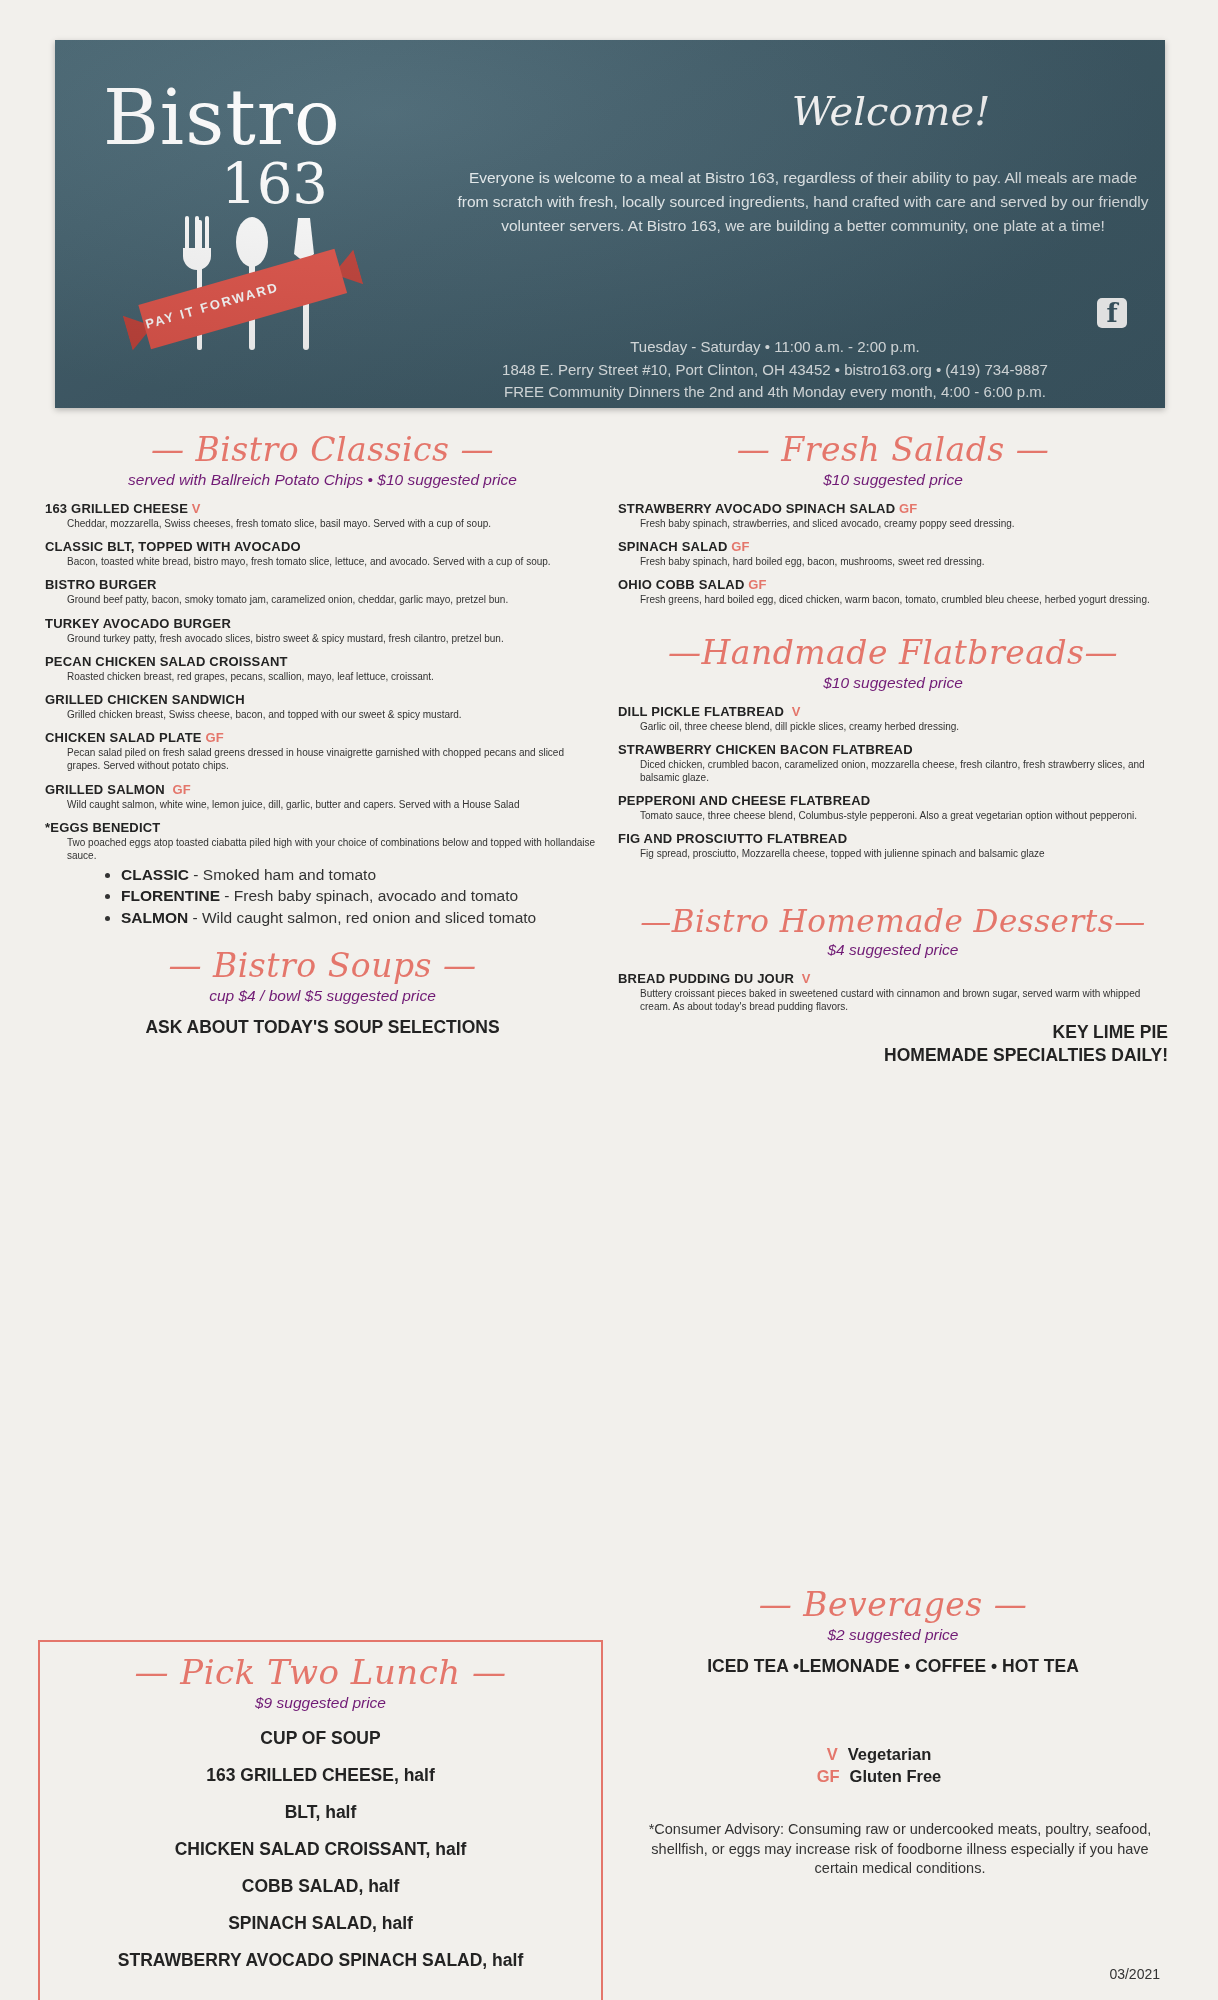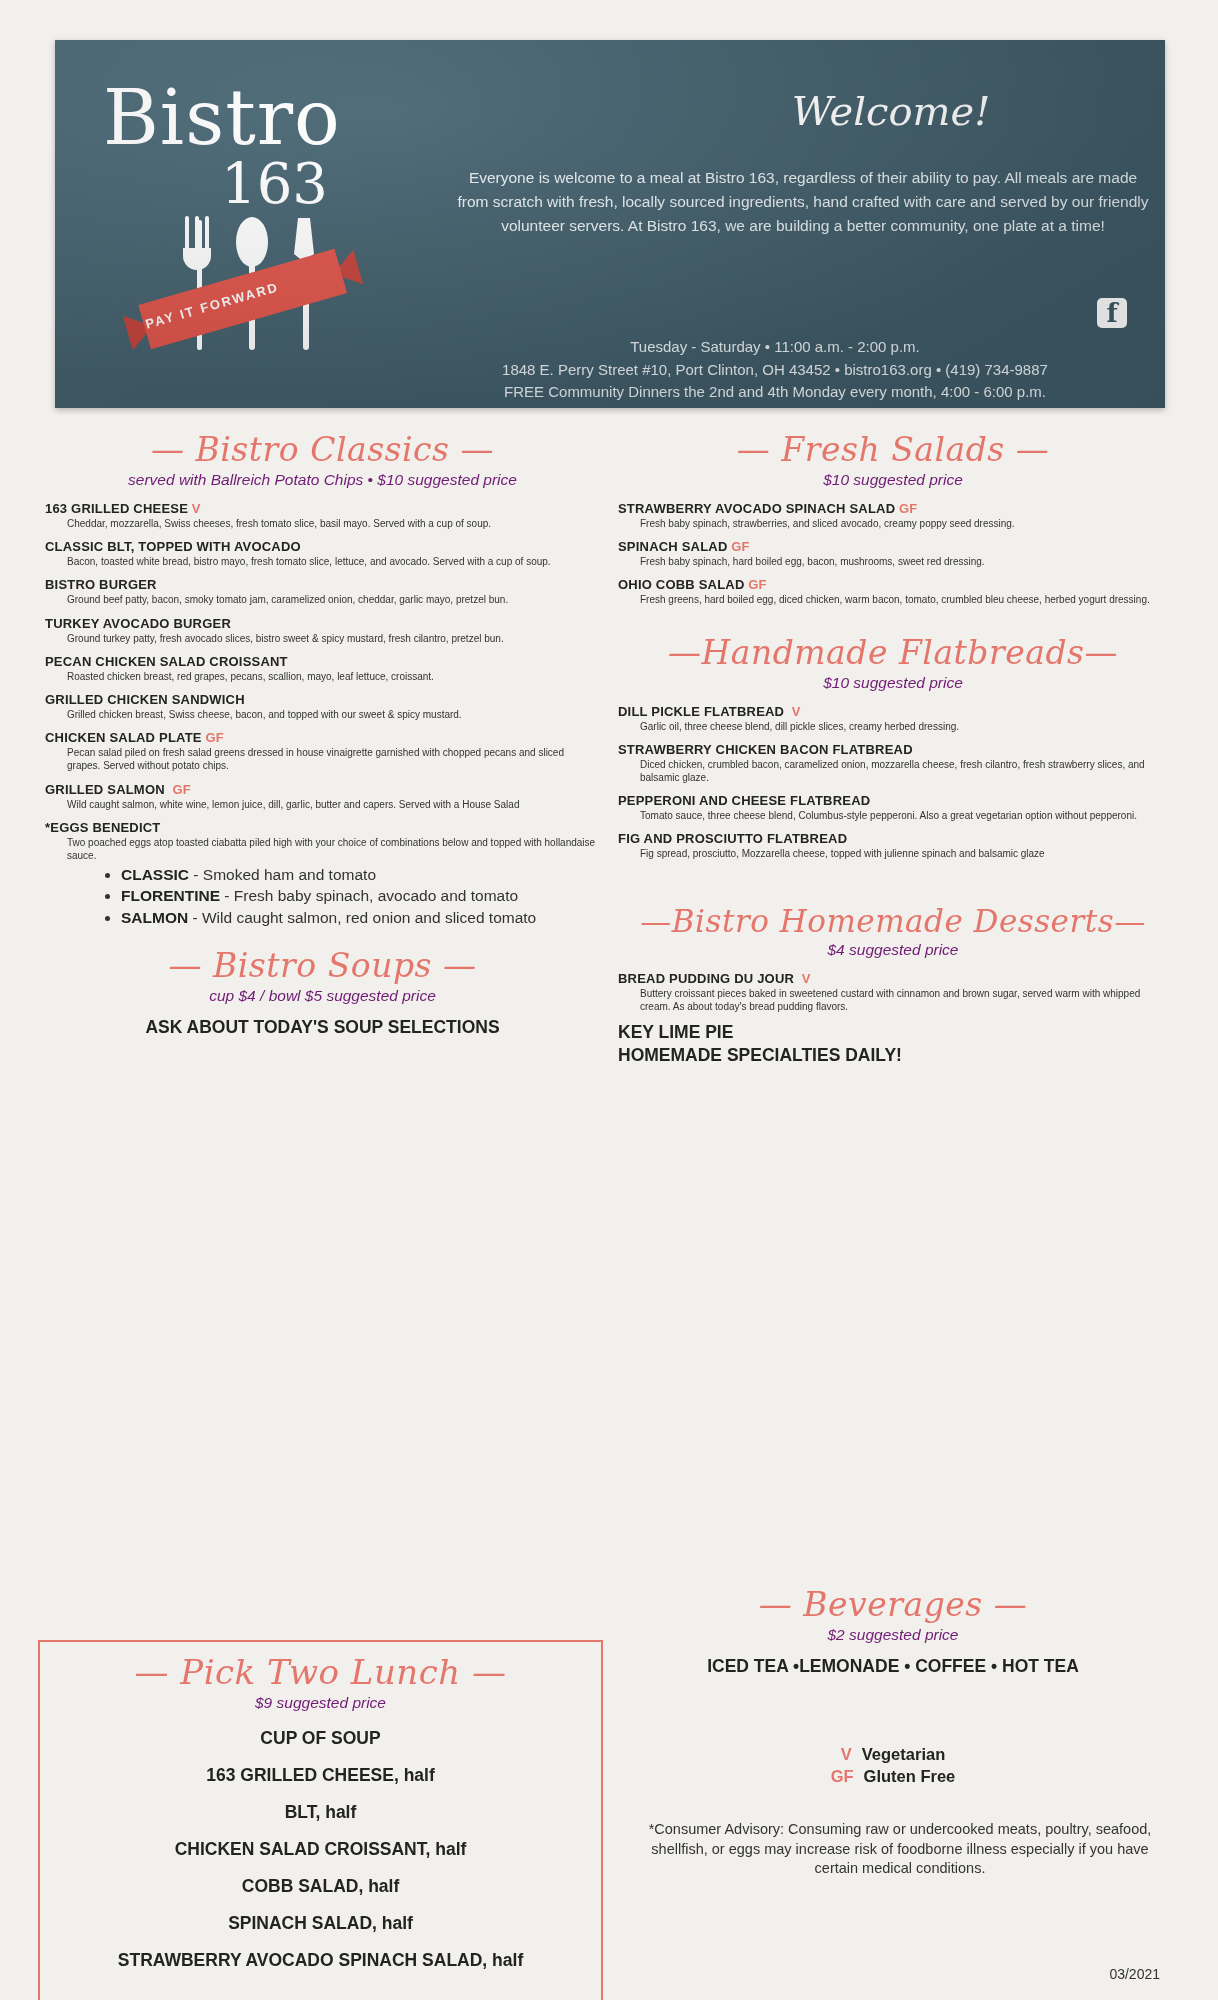--- a/index.html
+++ b/index.html
@@ -180,20 +180,21 @@
     font-weight: bold;
     text-align: center;
     color: #232323;
     margin-top: 4px;
   }
   .plain-left {
     font-size: 17.5px;
     font-weight: bold;
     color: #232323;
     margin-top: 2px;
+    text-align: right;
   }
   .section { margin-bottom: 18px; }
 
   
   .picktwo {
     position: absolute;
     left: 38px; top: 1640px;
     width: 565px;
     height: 390px;
     border: 2px solid #e4766b;
@@ -217,21 +218,21 @@
   }
   .bev-line {
     text-align: center;
     font-size: 17.5px;
     font-weight: bold;
     color: #232323;
     margin-top: 12px;
   }
   .legend {
     position: absolute;
-    left: 618px; top: 1745px;
+    left: 604px; top: 1745px;
     width: 550px;
     text-align: center;
     font-size: 16.5px;
   }
   .legend-row { margin-bottom: 3px; }
   .legend-key { color: #e4766b; font-weight: bold; margin-right: 10px; }
   .legend-val { font-weight: bold; color: #232323; }
   .advisory {
     position: absolute;
     left: 630px; top: 1820px;

